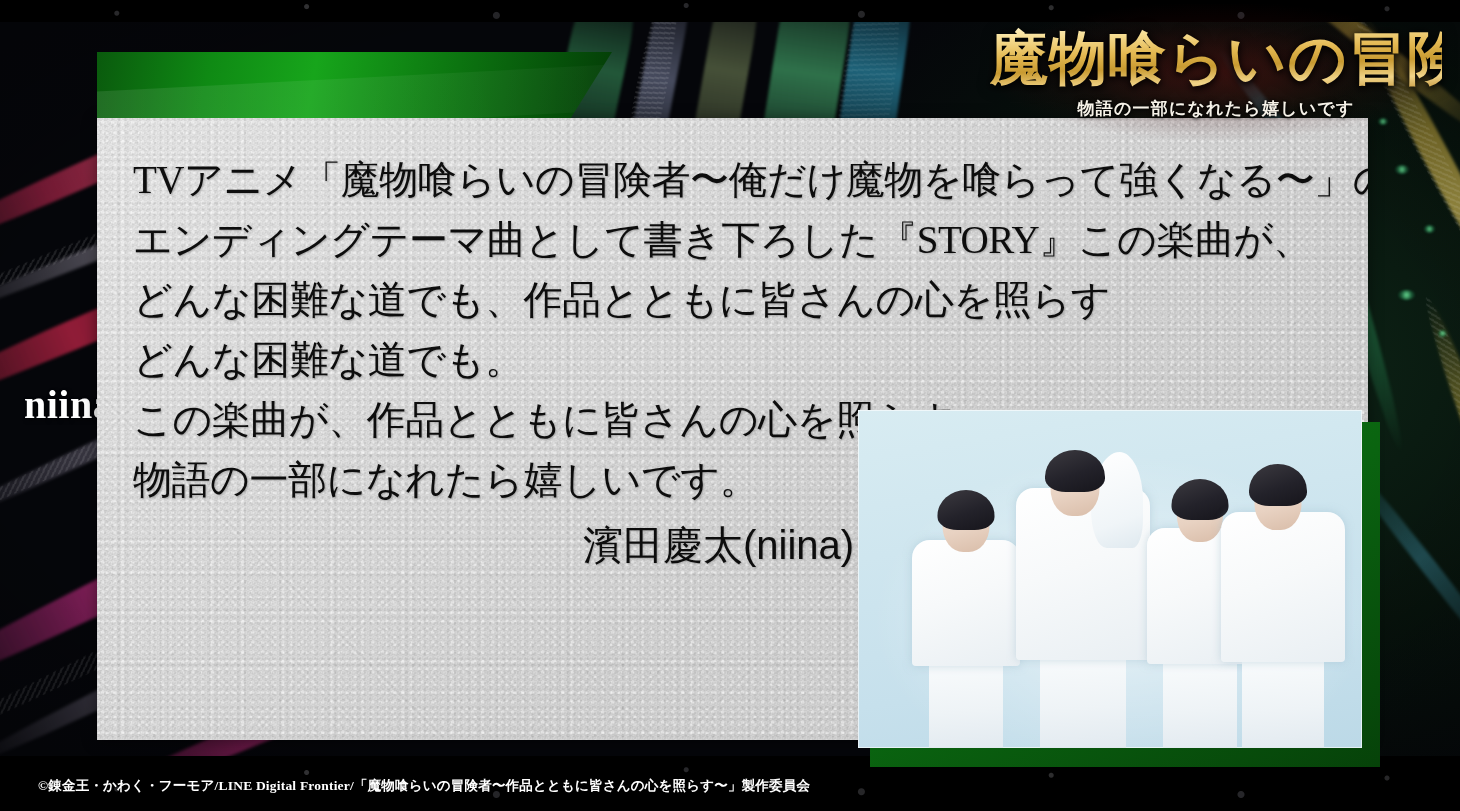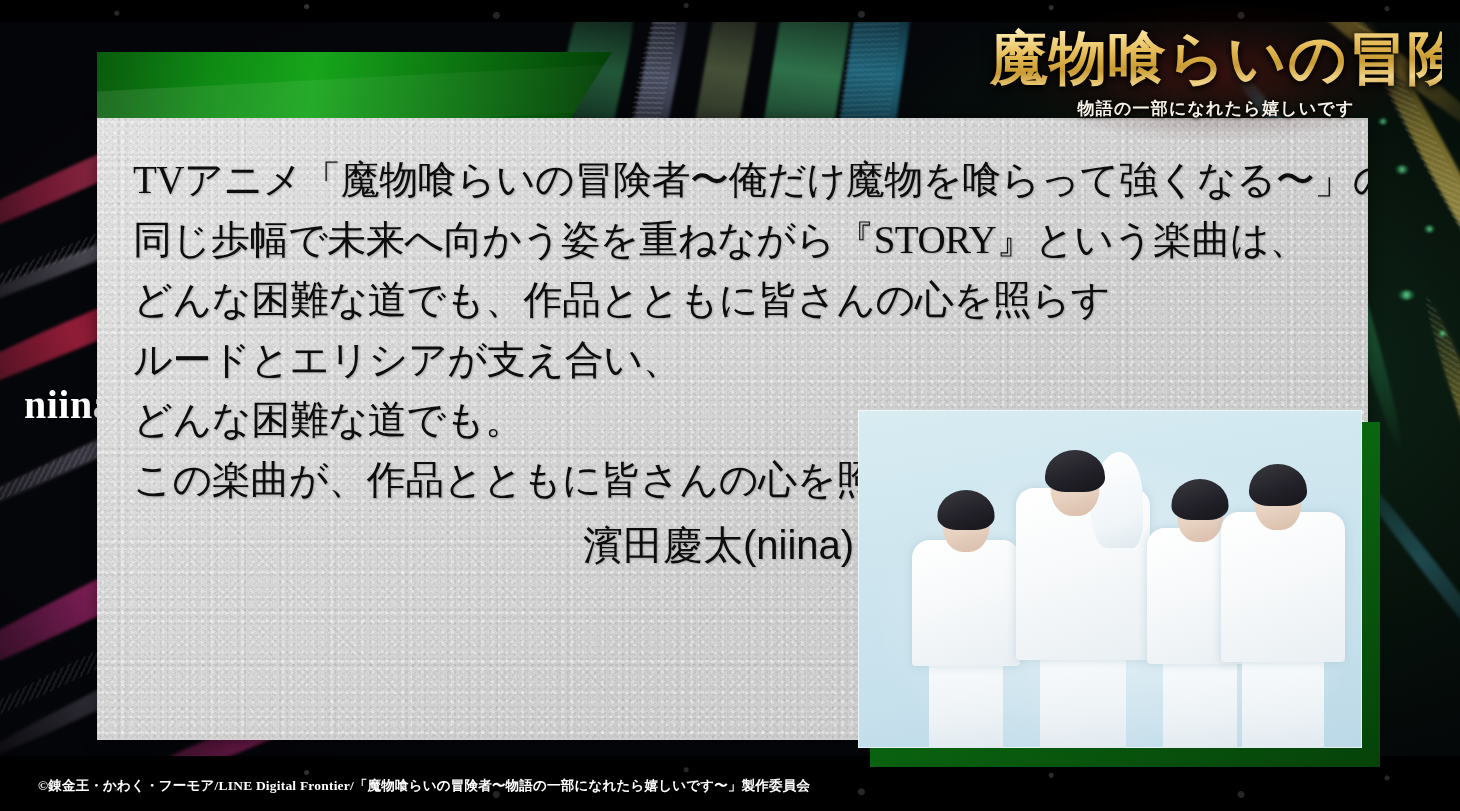--- a/index.html
+++ b/index.html
@@ -389,25 +389,25 @@
     <div class="logo-main">魔物喰らいの冒険者</div>
     <div class="logo-sub">物語の一部になれたら嬉しいです</div>
   </div>
 
   <div class="banner"></div>
   <div class="banner-text">niinaさんよりコメント</div>
 
   <div class="paper">
     <div class="comment-body">
       <div class="cline">TVアニメ「魔物喰らいの冒険者〜俺だけ魔物を喰らって強くなる〜」の</div>
-      <div class="cline">同じ歩幅で未来へ向かう姿を重ねながら『STORY』という楽曲は、</div>
+      <div class="cline">エンディングテーマ曲として書き下ろした『STORY』この楽曲が、</div>
       <div class="cline">どんな困難な道でも、作品とともに皆さんの心を照らす</div>
-      <div class="cline">ルードとエリシアが支え合い、</div>
       <div class="cline">どんな困難な道でも。</div>
       <div class="cline">この楽曲が、作品とともに皆さんの心を照らす</div>
+      <div class="cline">物語の一部になれたら嬉しいです。</div>
       <div class="signature">濱田慶太(niina)</div>
     </div>
   </div>
 
   <div class="photo-wrap">
     <div class="photo-shadow"></div>
     <div class="photo">
       <div class="photo-glow"></div>
 
       <div class="member" style="left:52px; width:112px; height:248px;">
@@ -444,15 +444,15 @@
         <div class="m-head" style="width:47px; height:60px; bottom:218px; left:46%;">
           <div class="m-eyes" style="top:31px;"></div>
         </div>
         <div class="m-hair" style="width:58px; height:42px; bottom:242px; left:46%;"></div>
       </div>
     </div>
   </div>
 
   <div class="edge-bar edge-top"></div>
   <div class="edge-bar edge-bottom"></div>
-  <div class="copyright">©錬金王・かわく・フーモア/LINE Digital Frontier/「魔物喰らいの冒険者〜物語の一部になれたら嬉しいです〜」製作委員会</div>
+  <div class="copyright">©錬金王・かわく・フーモア/LINE Digital Frontier/「魔物喰らいの冒険者〜作品とともに皆さんの心を照らす〜」製作委員会</div>
 
 </div>
 
 </body></html>

